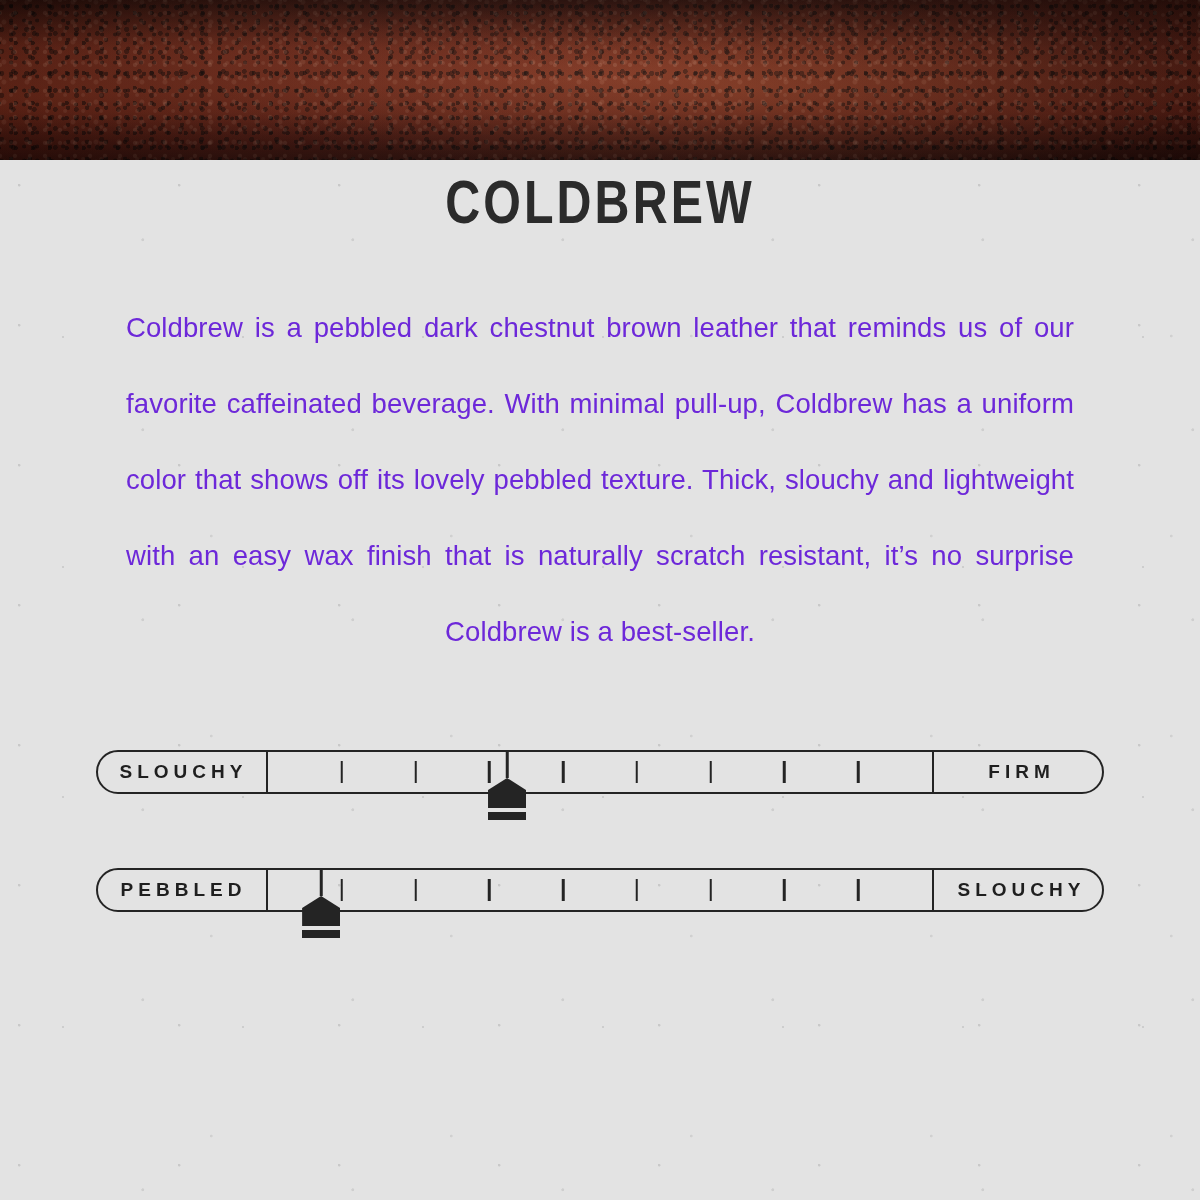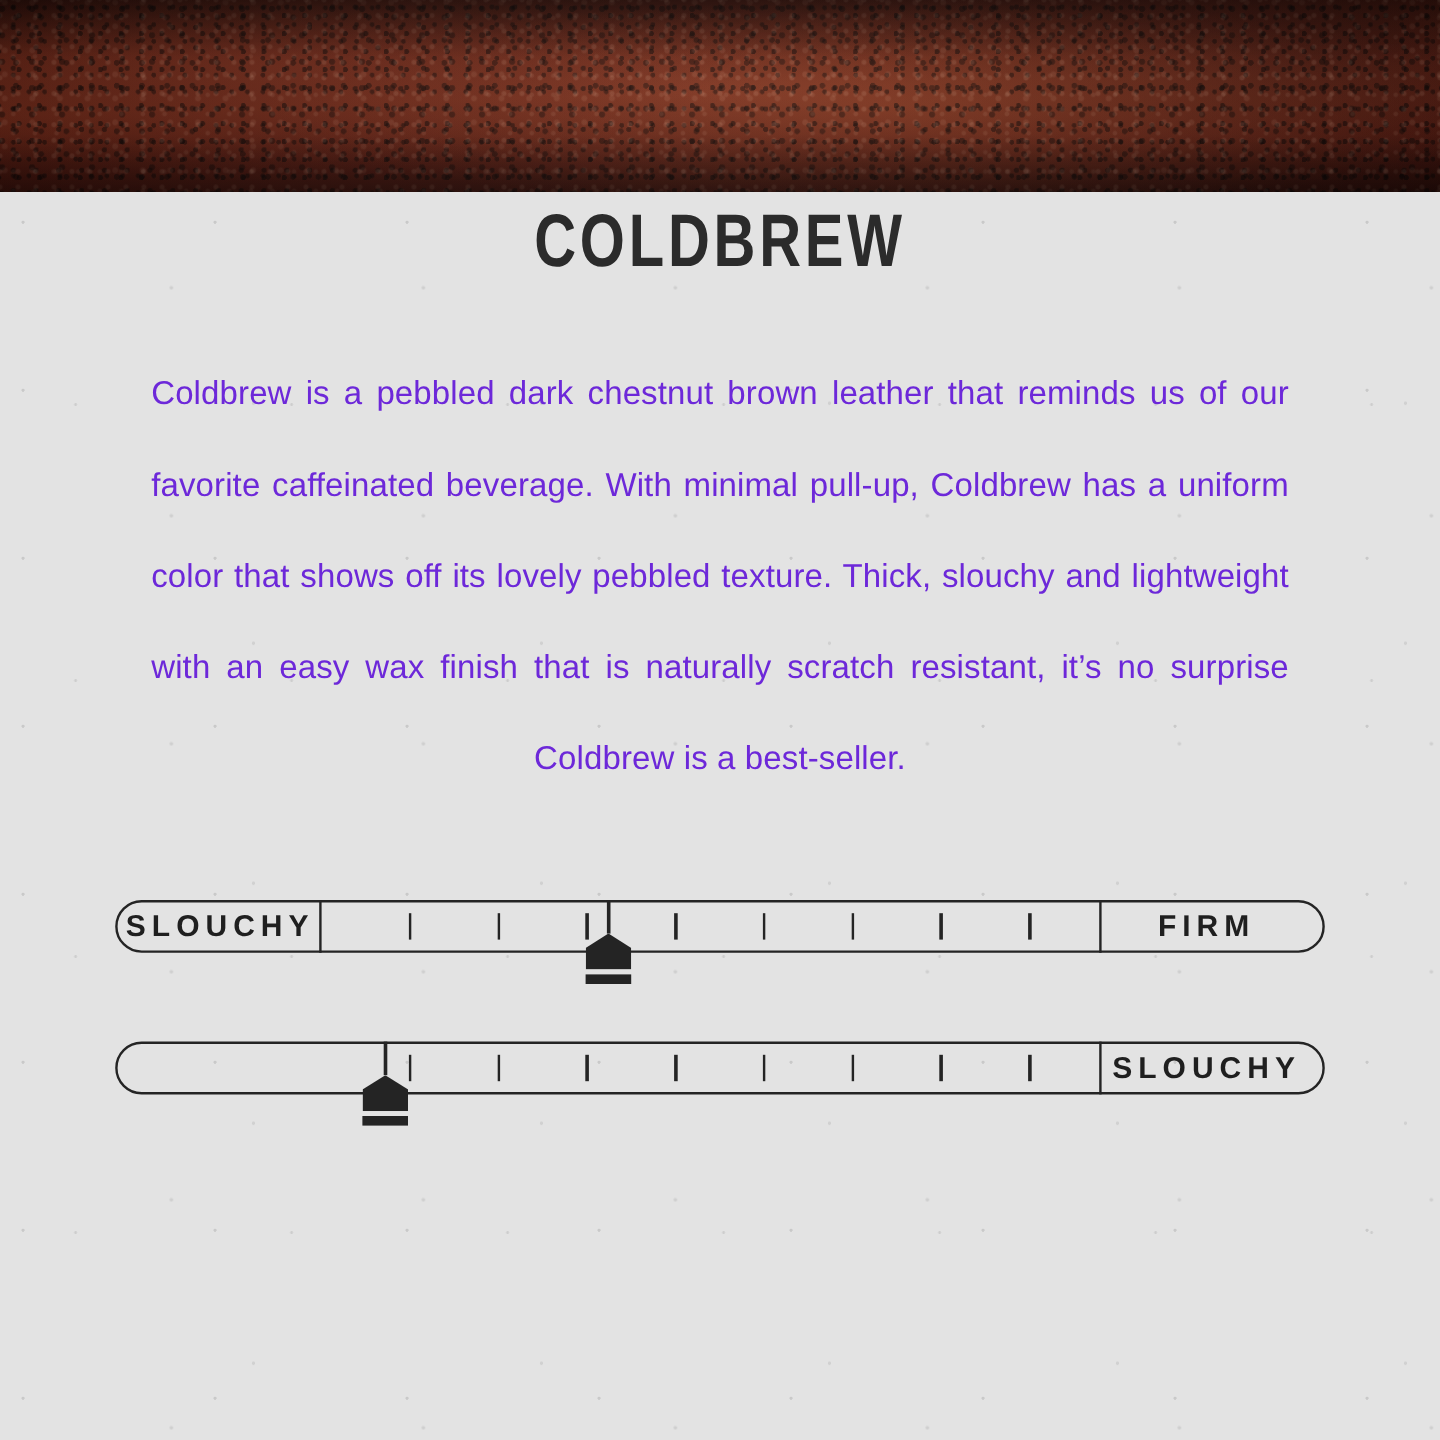--- a/index.html
+++ b/index.html
@@ -130,33 +130,33 @@
     border-radius: 22px;
     background: transparent;
   }
   .slider-label {
     position: absolute;
     top: 0;
     height: 100%;
     display: flex;
     align-items: center;
     justify-content: center;
-    font-size: 25px;
+    font-size: 19px;
     font-weight: bold;
     letter-spacing: 5px;
     color: #1f1f1f;
     text-indent: 5px;
   }
   .slider-label.left {
     left: 0;
     width: 172px;
     border-right: 2.5px solid #242424;
   }
   .slider-label.right {
-    right: 16px;
+    right: 0;
     width: 172px;
     border-left: 2.5px solid #242424;
   }
   .ticks {
     position: absolute;
     left: 172px;
     right: 172px;
     top: 0;
     height: 100%;
   }
@@ -239,20 +239,21 @@
     </div>
   <div class="marker" style="left: 411.04px;">
     <div class="stem"></div>
     <div class="house"></div>
     <div class="base"></div>
   </div>
 </div>
 
 <div class="slider" id="slider-pebbled-smooth">
   <div class="slider-track"></div>
+  <div class="slider-label left">PEBBLED</div>
   <div class="slider-label right">SLOUCHY</div>
   <div class="ticks">
       <div class="tick" style="left: 11.1111%;"></div>
       <div class="tick" style="left: 22.2222%;"></div>
       <div class="tick" style="left: 33.3333%;"></div>
       <div class="tick" style="left: 44.4444%;"></div>
       <div class="tick" style="left: 55.5556%;"></div>
       <div class="tick" style="left: 66.6667%;"></div>
       <div class="tick" style="left: 77.7778%;"></div>
       <div class="tick" style="left: 88.8889%;"></div>

